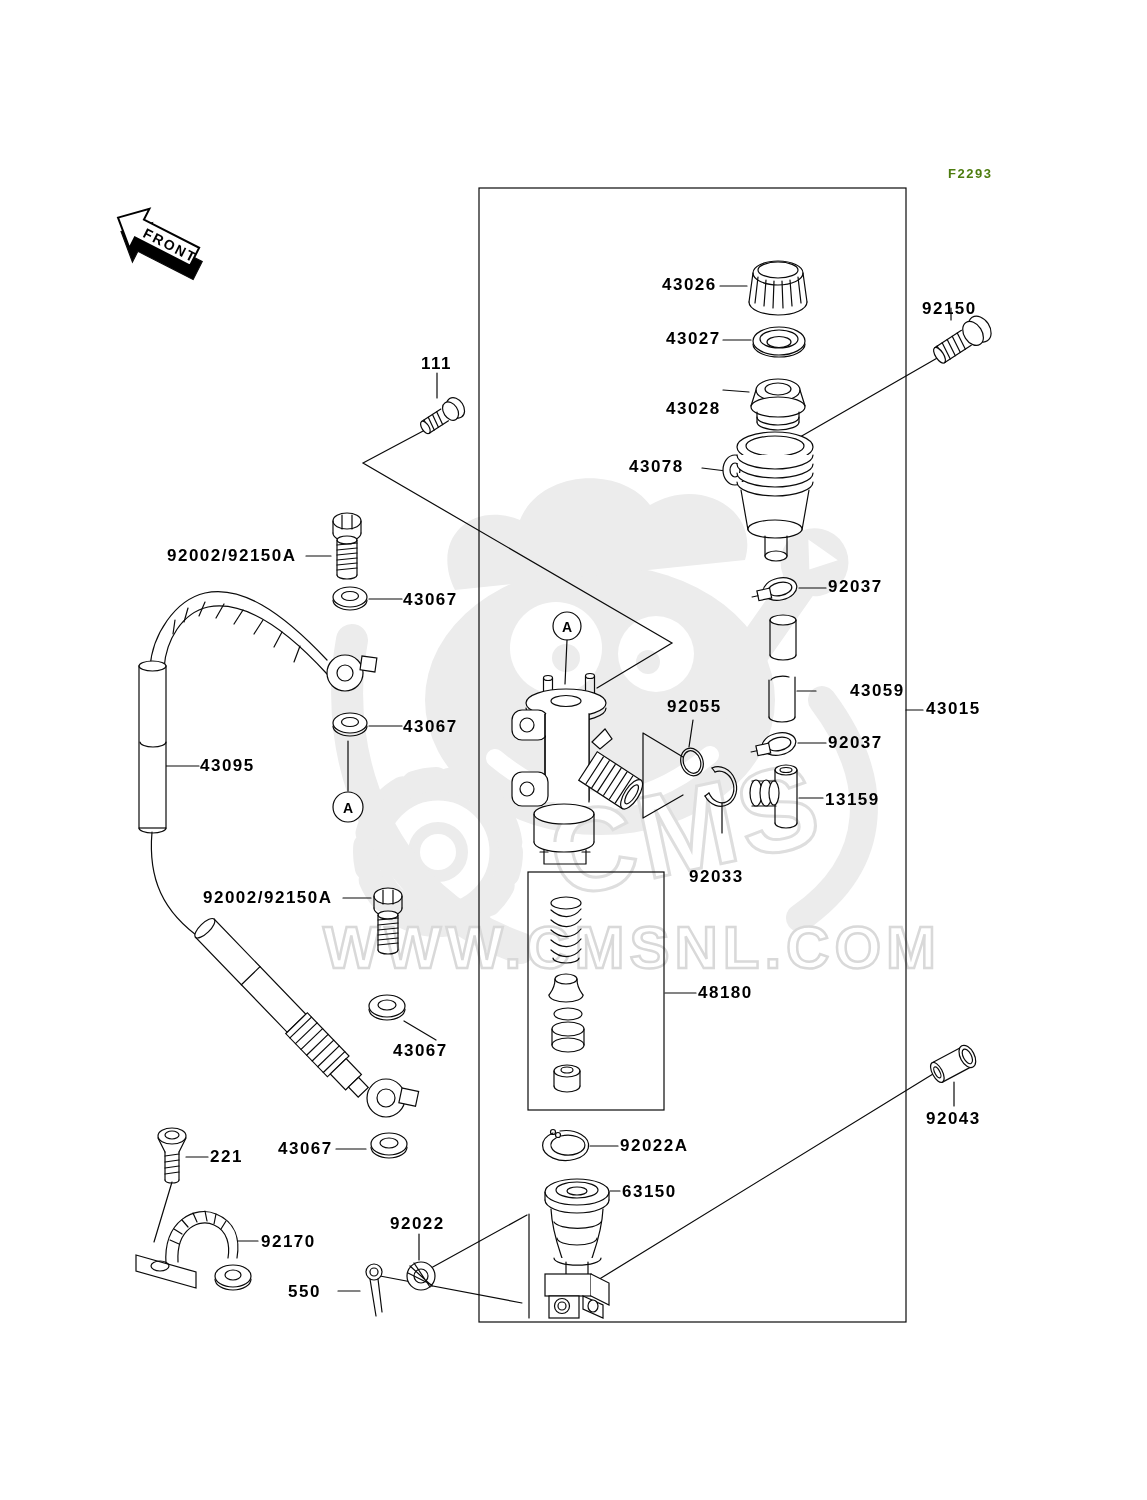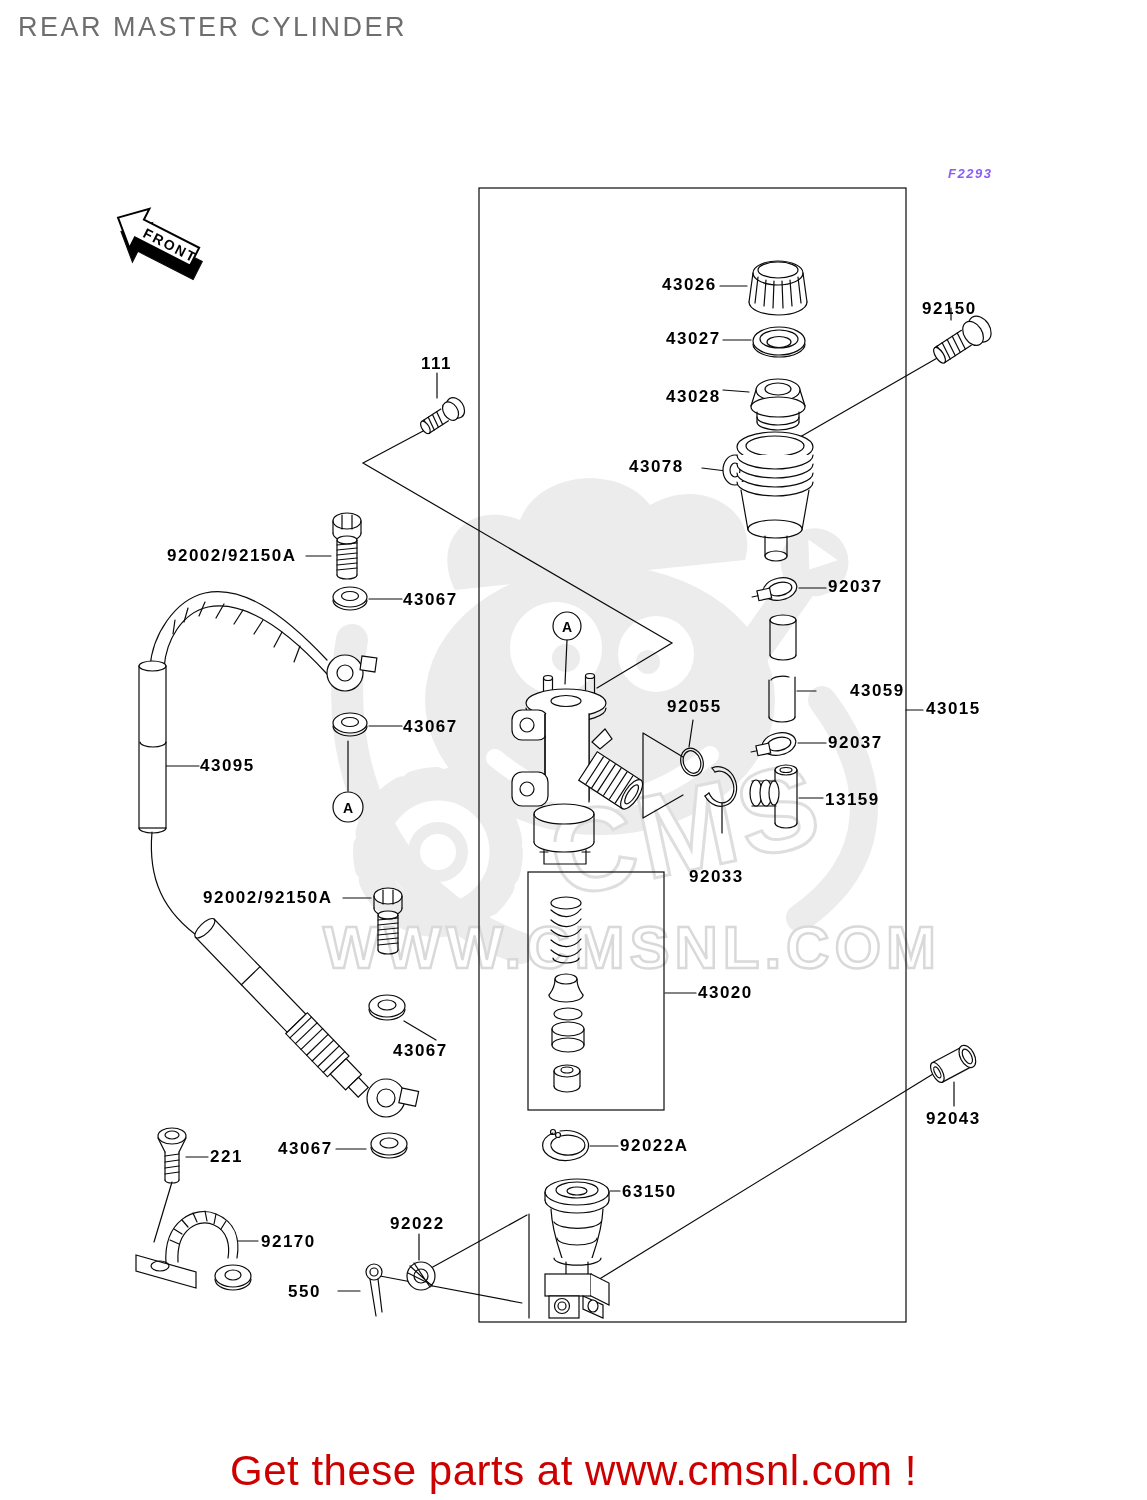--- a/index.html
+++ b/index.html
@@ -2,21 +2,21 @@
 <html><head>
 <meta charset="utf-8">
 <style>
   html,body{margin:0;padding:0;background:#fff;}
   .stage{position:relative;width:1147px;height:1500px;background:#fff;overflow:hidden;
          font-family:"Liberation Sans",sans-serif;}
   .art{position:absolute;left:0;top:0;}
   .title{position:absolute;left:18px;top:12px;font-size:27px;font-weight:400;
          color:#6e6e6e;letter-spacing:2.5px;white-space:nowrap;}
   .figcode{position:absolute;left:948px;top:166px;font-size:13px;font-weight:700;
-           color:#8b5cf6;letter-spacing:1.5px;font-style:italic;}
+           color:#4d7c0f;letter-spacing:1.5px;}
   .plabel{position:absolute;font-size:17px;font-weight:700;color:#000;
           letter-spacing:1.5px;white-space:nowrap;line-height:1;}
   .footer{position:absolute;left:0;right:0;top:1447px;text-align:center;
           font-size:42px;color:#cc0000;letter-spacing:0.5px;}
   svg text.svgbold{font-family:"Liberation Sans",sans-serif;font-weight:700;}
 </style>
 </head>
 <body>
 
 <div class="stage">
@@ -366,47 +366,45 @@
     <ellipse cx="233" cy="1275" rx="8" ry="5"></ellipse>
     <path d="M215,1279 a18,11 0 0 0 36,0"></path>
   </g>
 
   <g>
     <circle cx="348" cy="807" r="15" fill="#fff"></circle>
     <text class="svgbold" x="348" y="813" font-size="14" text-anchor="middle" fill="#000" stroke="none">A</text>
   </g>
 </svg>
 
-<div class="title">REAR MASTER CYLINDER</div>
 <div class="figcode">F2293</div>
 
 <div class="plabel" style="left:421px;top:355px">111</div>
 <div class="plabel" style="left:922px;top:300px">92150</div>
 <div class="plabel" style="left:662px;top:276px">43026</div>
 <div class="plabel" style="left:666px;top:330px">43027</div>
-<div class="plabel" style="left:666px;top:388px">43028</div>
+<div class="plabel" style="left:666px;top:400px">43028</div>
 <div class="plabel" style="left:629px;top:458px">43078</div>
 <div class="plabel" style="left:828px;top:578px">92037</div>
 <div class="plabel" style="left:850px;top:682px">43059</div>
 <div class="plabel" style="left:667px;top:698px">92055</div>
 <div class="plabel" style="left:926px;top:700px">43015</div>
 <div class="plabel" style="left:828px;top:734px">92037</div>
 <div class="plabel" style="left:825px;top:791px">13159</div>
 <div class="plabel" style="left:689px;top:868px">92033</div>
 <div class="plabel" style="left:167px;top:547px">92002/92150A</div>
 <div class="plabel" style="left:403px;top:591px">43067</div>
 <div class="plabel" style="left:403px;top:718px">43067</div>
 <div class="plabel" style="left:200px;top:757px">43095</div>
 <div class="plabel" style="left:203px;top:889px">92002/92150A</div>
-<div class="plabel" style="left:698px;top:984px">43020</div>
+<div class="plabel" style="left:698px;top:984px">48180</div>
 <div class="plabel" style="left:393px;top:1042px">43067</div>
 <div class="plabel" style="left:620px;top:1137px">92022A</div>
 <div class="plabel" style="left:278px;top:1140px">43067</div>
 <div class="plabel" style="left:210px;top:1148px">221</div>
 <div class="plabel" style="left:622px;top:1183px">63150</div>
 <div class="plabel" style="left:390px;top:1215px">92022</div>
 <div class="plabel" style="left:261px;top:1233px">92170</div>
 <div class="plabel" style="left:288px;top:1283px">550</div>
 <div class="plabel" style="left:926px;top:1110px">92043</div>
 
-<div class="footer">Get these parts at www.cmsnl.com !</div>
 
 </div>
 
 </body></html>

